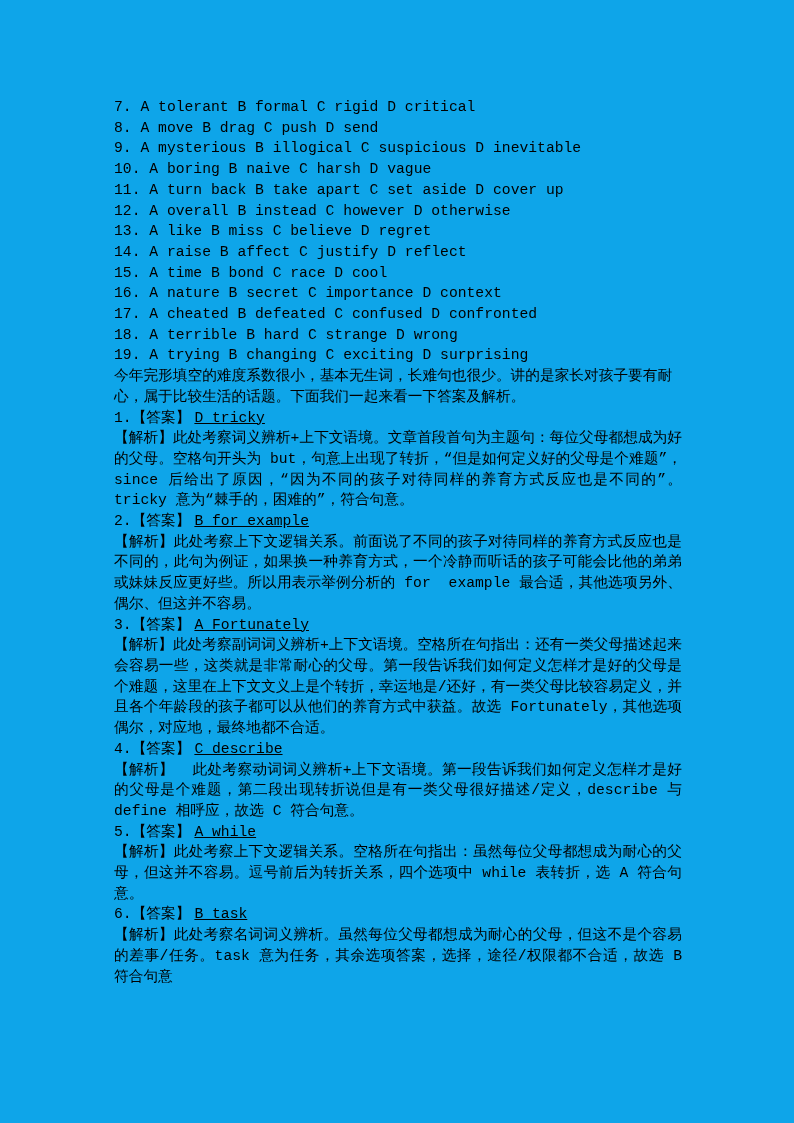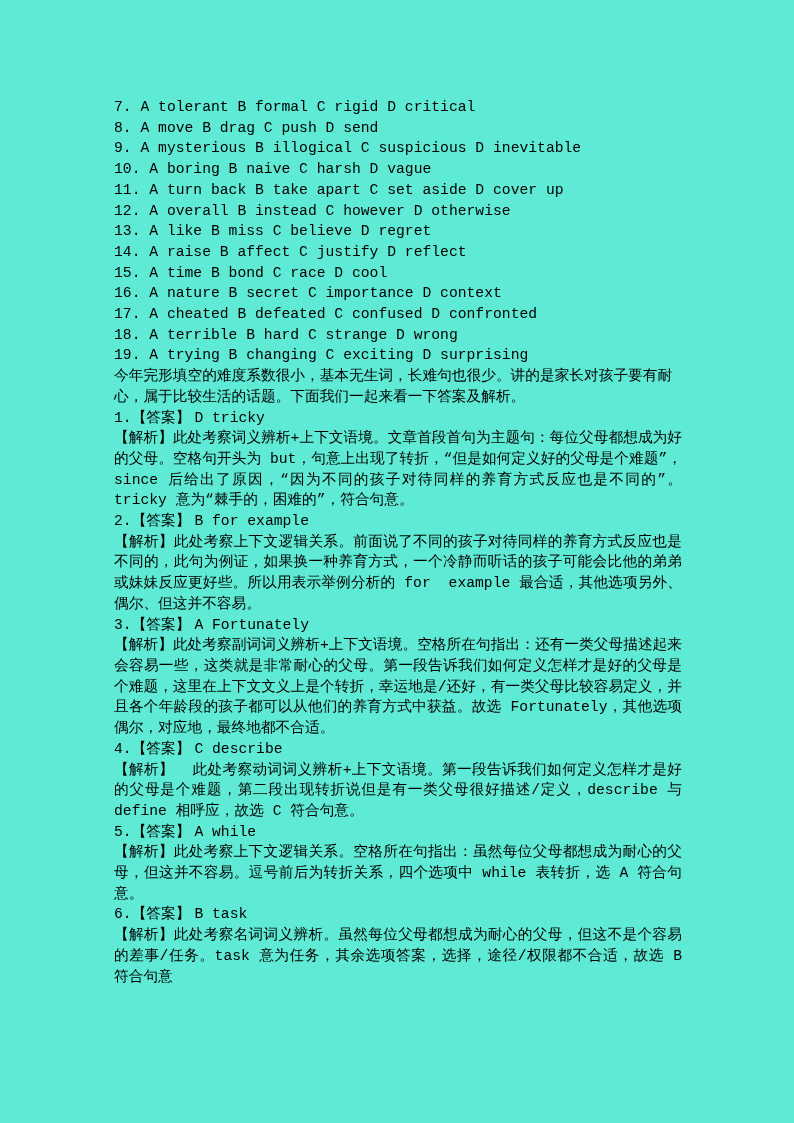--- a/index.html
+++ b/index.html
@@ -13,35 +13,36 @@
     overflow: hidden;
     color: #000000;
     font-family: "Liberation Mono", "DejaVu Sans Mono", monospace;
     font-size: 14.7px;
   }
   .page {
     box-sizing: border-box;
     width: 794px;
     height: 1123px;
     padding: 97px 112px 0 114px;
-    background: #5eead4;
+    background: #0ea5e9;
   }
   .line {
     line-height: 20.7px;
     white-space: pre-wrap;
     margin: 0;
   }
   .opt-line {
     white-space: pre;
   }
   .analysis {
     text-align: justify;
   }
   .ans-en {
     padding-left: 4px;
+    text-decoration: underline;
   }
 </style>
 </head>
 <body>
 
 <div class="page">
 
   <div>
     <div class="line opt-line">7. A tolerant B formal C rigid D critical</div>
     <div class="line opt-line">8. A move B drag C push D send</div>

